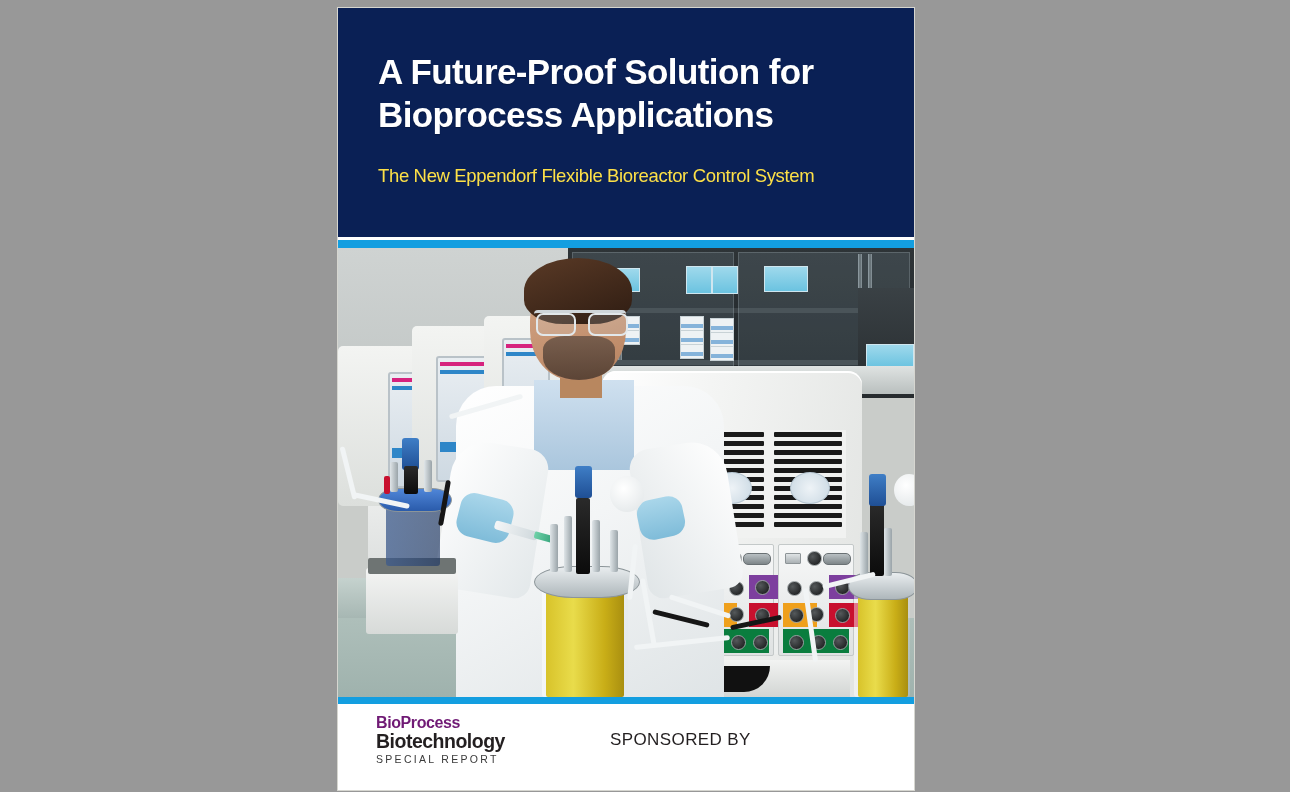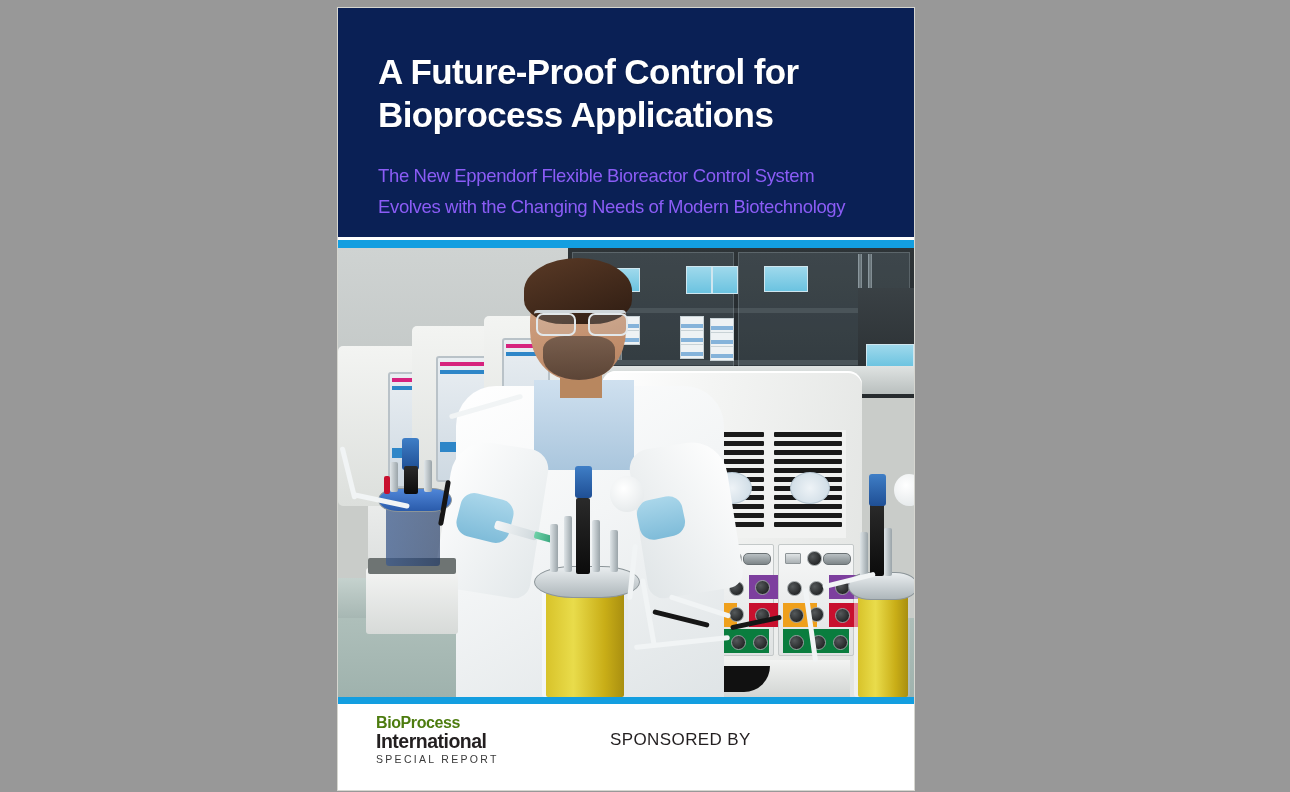--- a/index.html
+++ b/index.html
@@ -43,21 +43,21 @@
     line-height: 43px;
     letter-spacing: -0.6px;
     font-family: "Liberation Sans", sans-serif;
     text-shadow: 0 1px 1px rgba(0,0,0,0.25);
   }
   #subtitle {
     position: absolute;
     left: 40px;
     top: 152px;
     width: 520px;
-    color: #8b5cf6;
+    color: #fde047;
     font-size: 18.5px;
     font-weight: normal;
     line-height: 31px;
     letter-spacing: -0.35px;
     font-family: "Liberation Sans", sans-serif;
   }
   .sub-line { display:block; white-space: nowrap; }
 
   
   .cyan-bar {
@@ -246,21 +246,21 @@
     height: 86px;
     background: #ffffff;
   }
   #bpi-logo {
     position:absolute;
     left: 38px;
     top: 10px;
     width: 175px;
   }
   #bpi-line1 {
-    color:#4d7c0f;
+    color:#701a75;
     font-size:16px;
     font-weight:bold;
     letter-spacing:-0.4px;
     line-height:17px;
     font-family:"Liberation Sans", sans-serif;
   }
   #bpi-line2 {
     color:#231f20;
     font-size:19.5px;
     font-weight:bold;
@@ -295,24 +295,23 @@
     letter-spacing:-1.6px;
     font-family:"Liberation Sans", sans-serif;
   }
 </style>
 </head>
 <body>
 
 <div id="page">
 
   <div id="header">
-    <div id="title">A Future-Proof Control for Bioprocess Applications</div>
+    <div id="title">A Future-Proof Solution for Bioprocess Applications</div>
     <div id="subtitle">
       <span class="sub-line">The New Eppendorf Flexible Bioreactor Control System</span>
-      <span class="sub-line">Evolves with the Changing Needs of Modern Biotechnology</span>
     </div>
   </div>
 
   <div class="cyan-bar" id="cyan-top"></div>
 
   <div id="photo">
 
     <div class="ph" id="wall-top"></div>
 
     <div class="ph" id="shelf-unit">
@@ -540,20 +539,20 @@
     <div class="ph tube-s" style="left:14px; top:250px; width:58px; height:5px; transform:rotate(12deg);"></div>
     <div class="ph tube-s" style="left:110px; top:156px; width:76px; height:5px; transform:rotate(-16deg);"></div>
   </div>
 
   <div class="cyan-bar" id="cyan-bottom"></div>
 
   <div id="footer">
 
     <div id="bpi-logo">
       <div id="bpi-line1">BioProcess</div>
-      <div id="bpi-line2">International</div>
+      <div id="bpi-line2">Biotechnology</div>
       <div id="bpi-line3">SPECIAL REPORT</div>
     </div>
 
     <div id="sponsored-by">SPONSORED BY</div>
   </div>
 
 </div>
 
 </body></html>

